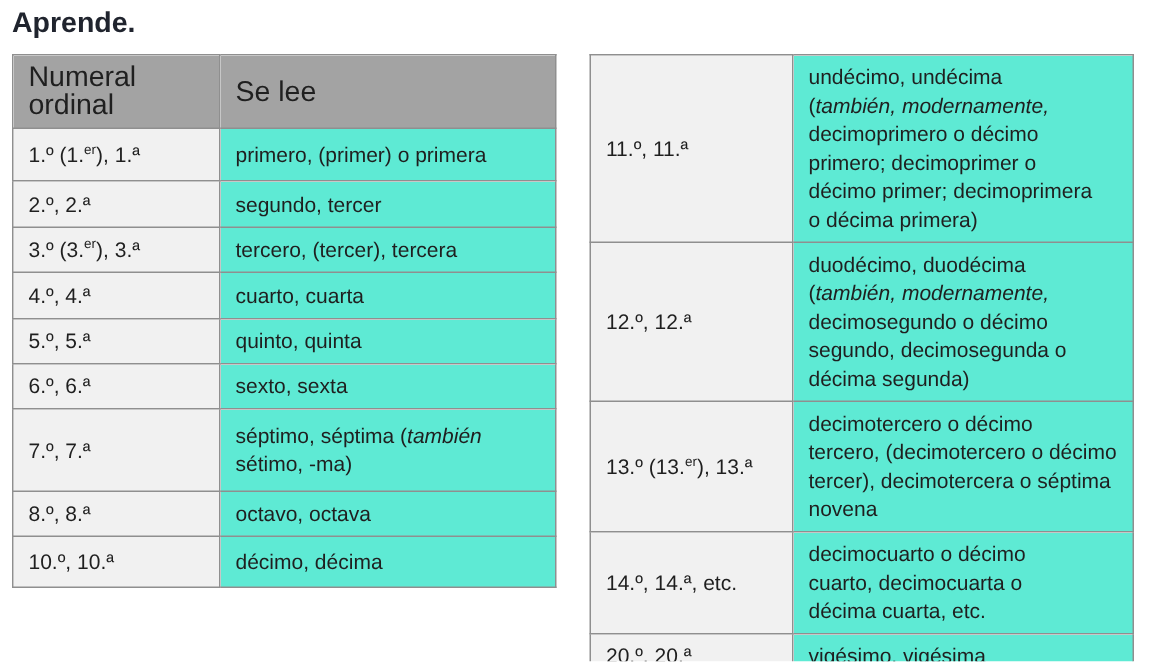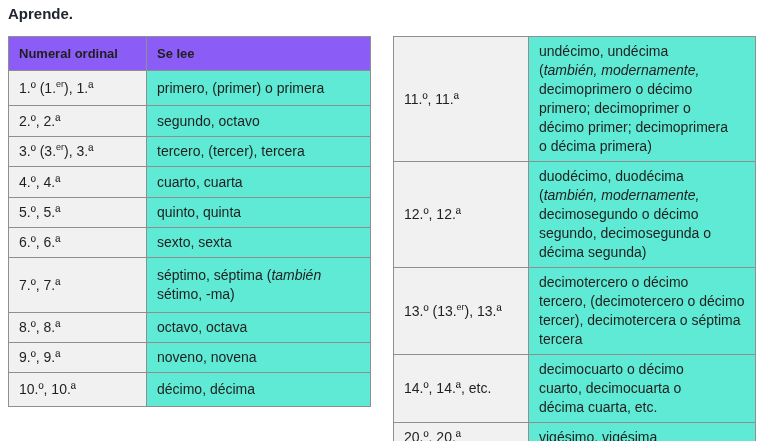--- a/index.html
+++ b/index.html
@@ -13,21 +13,21 @@
     position: relative;
     width: 770px;
     height: 441px;
     background: #ffffff;
     overflow: hidden;
   }
   .page-title {
     position: absolute;
     left: 8px;
     top: 5px;
-    font-size: 15px;
+    font-size: 19px;
     font-weight: bold;
     color: #20242e;
   }
   table.ord {
     position: absolute;
     border-collapse: collapse;
     table-layout: fixed;
   }
   #table-left  { left: 8px;   top: 36px; width: 362px; }
   #table-right { left: 393px; top: 36px; width: 362px; }
@@ -35,23 +35,23 @@
     border: 1px solid #8f8f8f;
     font-size: 14px;
     line-height: 19px;
     padding: 5px 10px;
     vertical-align: middle;
     text-align: left;
     font-weight: normal;
     overflow: hidden;
   }
   table.ord th {
-    background: #8b5cf6;
-    font-weight: bold;
-    font-size: 13px;
+    background: #a3a3a3;
+    font-weight: normal;
+    font-size: 19px;
   }
   td.c1 { background: #f1f1f1; }
   td.c2 { background: #5eead4; }
   .it  { font-style: italic; }
   .sup { font-size: 9px; vertical-align: super; line-height: 0; }
 </style>
 </head>
 <body>
 
 <div class="page">
@@ -69,21 +69,21 @@
         <th>Se lee</th>
       </tr>
     </thead>
     <tbody>
       <tr style="height:35px">
         <td class="c1"><span>1.º (1.</span><span class="sup">er</span><span>), 1.ª</span></td>
         <td class="c2"><span>primero, (primer) o primera</span></td>
       </tr>
       <tr style="height:31px">
         <td class="c1"><span>2.º, 2.ª</span></td>
-        <td class="c2"><span>segundo, octavo</span></td>
+        <td class="c2"><span>segundo, tercer</span></td>
       </tr>
       <tr style="height:30px">
         <td class="c1"><span>3.º (3.</span><span class="sup">er</span><span>), 3.ª</span></td>
         <td class="c2"><span>tercero, (tercer),  tercera</span></td>
       </tr>
       <tr style="height:31px">
         <td class="c1"><span>4.º, 4.ª</span></td>
         <td class="c2"><span>cuarto, cuarta</span></td>
       </tr>
       <tr style="height:30px">
@@ -95,24 +95,20 @@
         <td class="c2"><span>sexto, sexta</span></td>
       </tr>
       <tr style="height:55px">
         <td class="c1"><span>7.º, 7.ª</span></td>
         <td class="c2"><span>séptimo, séptima (</span><span class="it">también</span><br><span>sétimo, -ma)</span></td>
       </tr>
       <tr style="height:29px">
         <td class="c1"><span>8.º, 8.ª</span></td>
         <td class="c2"><span>octavo, octava</span></td>
       </tr>
-      <tr style="height:30px">
-        <td class="c1"><span>9.º, 9.ª</span></td>
-        <td class="c2"><span>noveno, novena</span></td>
-      </tr>
       <tr style="height:34px">
         <td class="c1"><span>10.º, 10.ª</span></td>
         <td class="c2"><span>décimo, décima</span></td>
       </tr>
     </tbody>
   </table>
 
   <table class="ord" id="table-right">
     <colgroup>
         <col style="width:135px">
@@ -122,21 +118,21 @@
       <tr style="height:122px">
         <td class="c1"><span>11.º, 11.ª</span></td>
         <td class="c2"><span>undécimo, undécima</span><br><span>(</span><span class="it">también, modernamente,</span><br><span>decimoprimero o décimo</span><br><span>primero; decimoprimer o</span><br><span>décimo primer; decimoprimera</span><br><span>o décima primera)</span></td>
       </tr>
       <tr style="height:98px">
         <td class="c1"><span>12.º, 12.ª</span></td>
         <td class="c2"><span>duodécimo, duodécima</span><br><span>(</span><span class="it">también, modernamente,</span><br><span>decimosegundo o décimo</span><br><span>segundo, decimosegunda o</span><br><span>décima segunda)</span></td>
       </tr>
       <tr style="height:82px">
         <td class="c1"><span>13.º (13.</span><span class="sup">er</span><span>), 13.ª</span></td>
-        <td class="c2"><span>decimotercero o décimo</span><br><span>tercero, (decimotercero o décimo</span><br><span>tercer), decimotercera o séptima</span><br><span>tercera</span></td>
+        <td class="c2"><span>decimotercero o décimo</span><br><span>tercero, (decimotercero o décimo</span><br><span>tercer), decimotercera o séptima</span><br><span>novena</span></td>
       </tr>
       <tr style="height:62px">
         <td class="c1"><span>14.º, 14.ª, etc.</span></td>
         <td class="c2"><span>decimocuarto o décimo</span><br><span>cuarto, decimocuarta o</span><br><span>décima cuarta, etc.</span></td>
       </tr>
       <tr style="height:30px">
         <td class="c1"><span>20.º, 20.ª</span></td>
         <td class="c2"><span>vigésimo, vigésima</span></td>
       </tr>
     </tbody>

